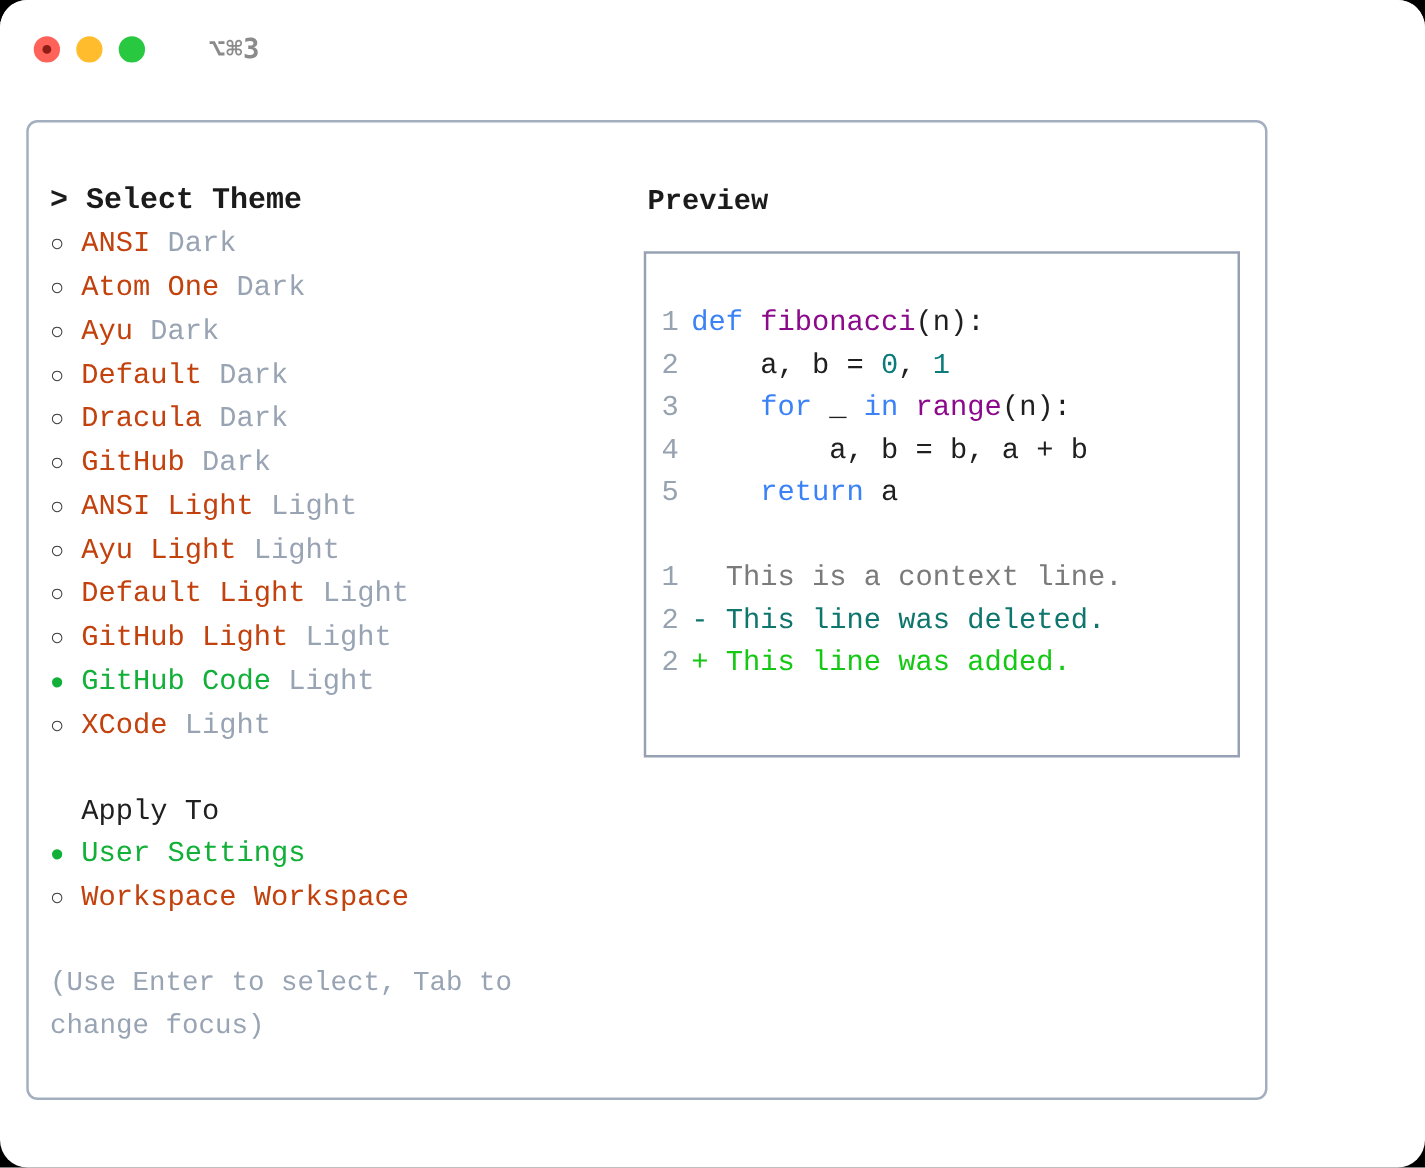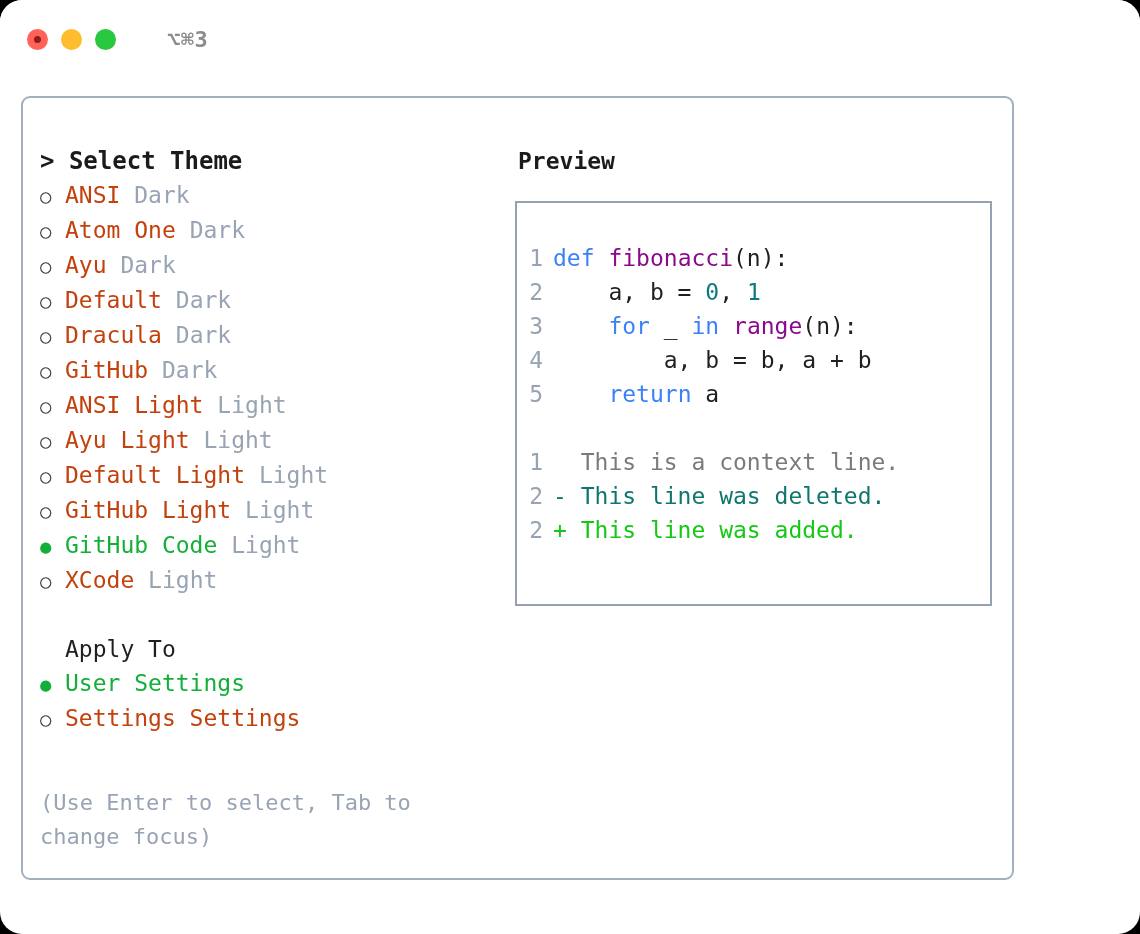--- a/index.html
+++ b/index.html
@@ -73,20 +73,21 @@
   
   .tui {
     position: absolute;
     left: 21px;
     top: 96px;
     width: 993px;
     height: 784px;
     border: 2px solid #a3afbe;
     border-radius: 9px;
     background: #ffffff;
+    font-family: Liberation Mono, monospace;
   }
 
   .tui-inner {
     position: relative;
     width: 100%;
     height: 100%;
     padding: 46px 0 0 0;
   }
 
   .columns {
@@ -129,21 +130,21 @@
   .group-gap   { height: 34px; }
   .group-label {
     font-size: 23px;
     line-height: 34px;
     color: #1f1f1f;
     padding-left: 25px;
     white-space: pre;
   }
 
   .hint {
-    margin-top: 50px;
+    margin-top: 34px;
     font-size: 22px;
     line-height: 34px;
     color: #98a4b3;
     width: 420px;
     white-space: pre-wrap;
   }
 
   
   .preview-title {
     font-size: 23px;
@@ -225,21 +226,21 @@
               <div class="opt-row"><span class="bullet">○</span><span class="opt-name">GitHub Light</span><span> </span><span class="opt-tag">Light</span></div>
               <div class="opt-row"><span class="bullet sel">●</span><span class="opt-name sel">GitHub Code</span><span> </span><span class="opt-tag">Light</span></div>
               <div class="opt-row"><span class="bullet">○</span><span class="opt-name">XCode</span><span> </span><span class="opt-tag">Light</span></div>
             </div>
 
           <div class="group-gap"></div>
           <div class="group-label">Apply To</div>
 
           <div id="apply-to-list">
               <div class="opt-row"><span class="bullet sel">●</span><span class="opt-name sel">User Settings</span></div>
-              <div class="opt-row"><span class="bullet">○</span><span class="opt-name">Settings Settings</span></div>
+              <div class="opt-row"><span class="bullet">○</span><span class="opt-name">Workspace Workspace</span></div>
             </div>
 
           <div class="hint">(Use Enter to select, Tab to change focus)</div>
         </div>
 
         <div class="col-right">
           <div class="preview-title">Preview</div>
 
           <div class="preview-box">
             <div id="code-sample">

